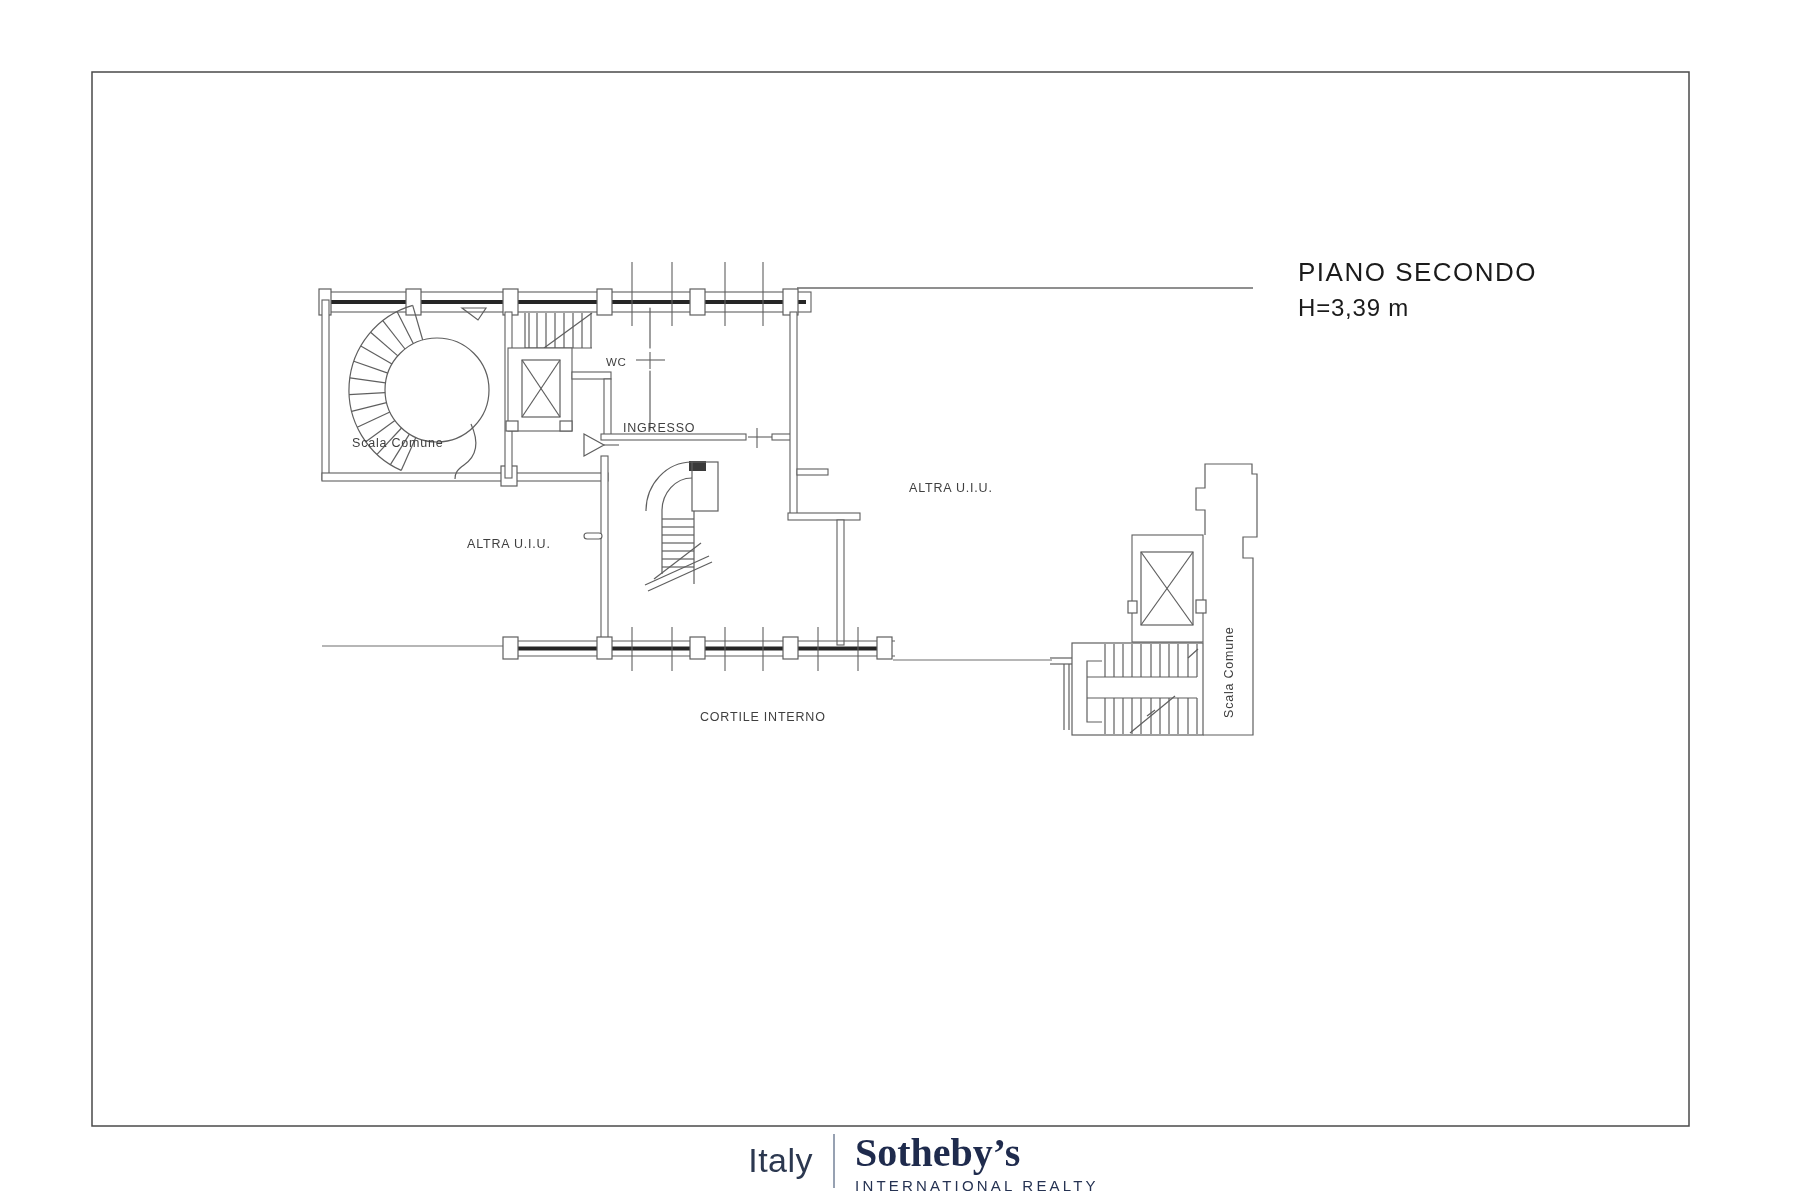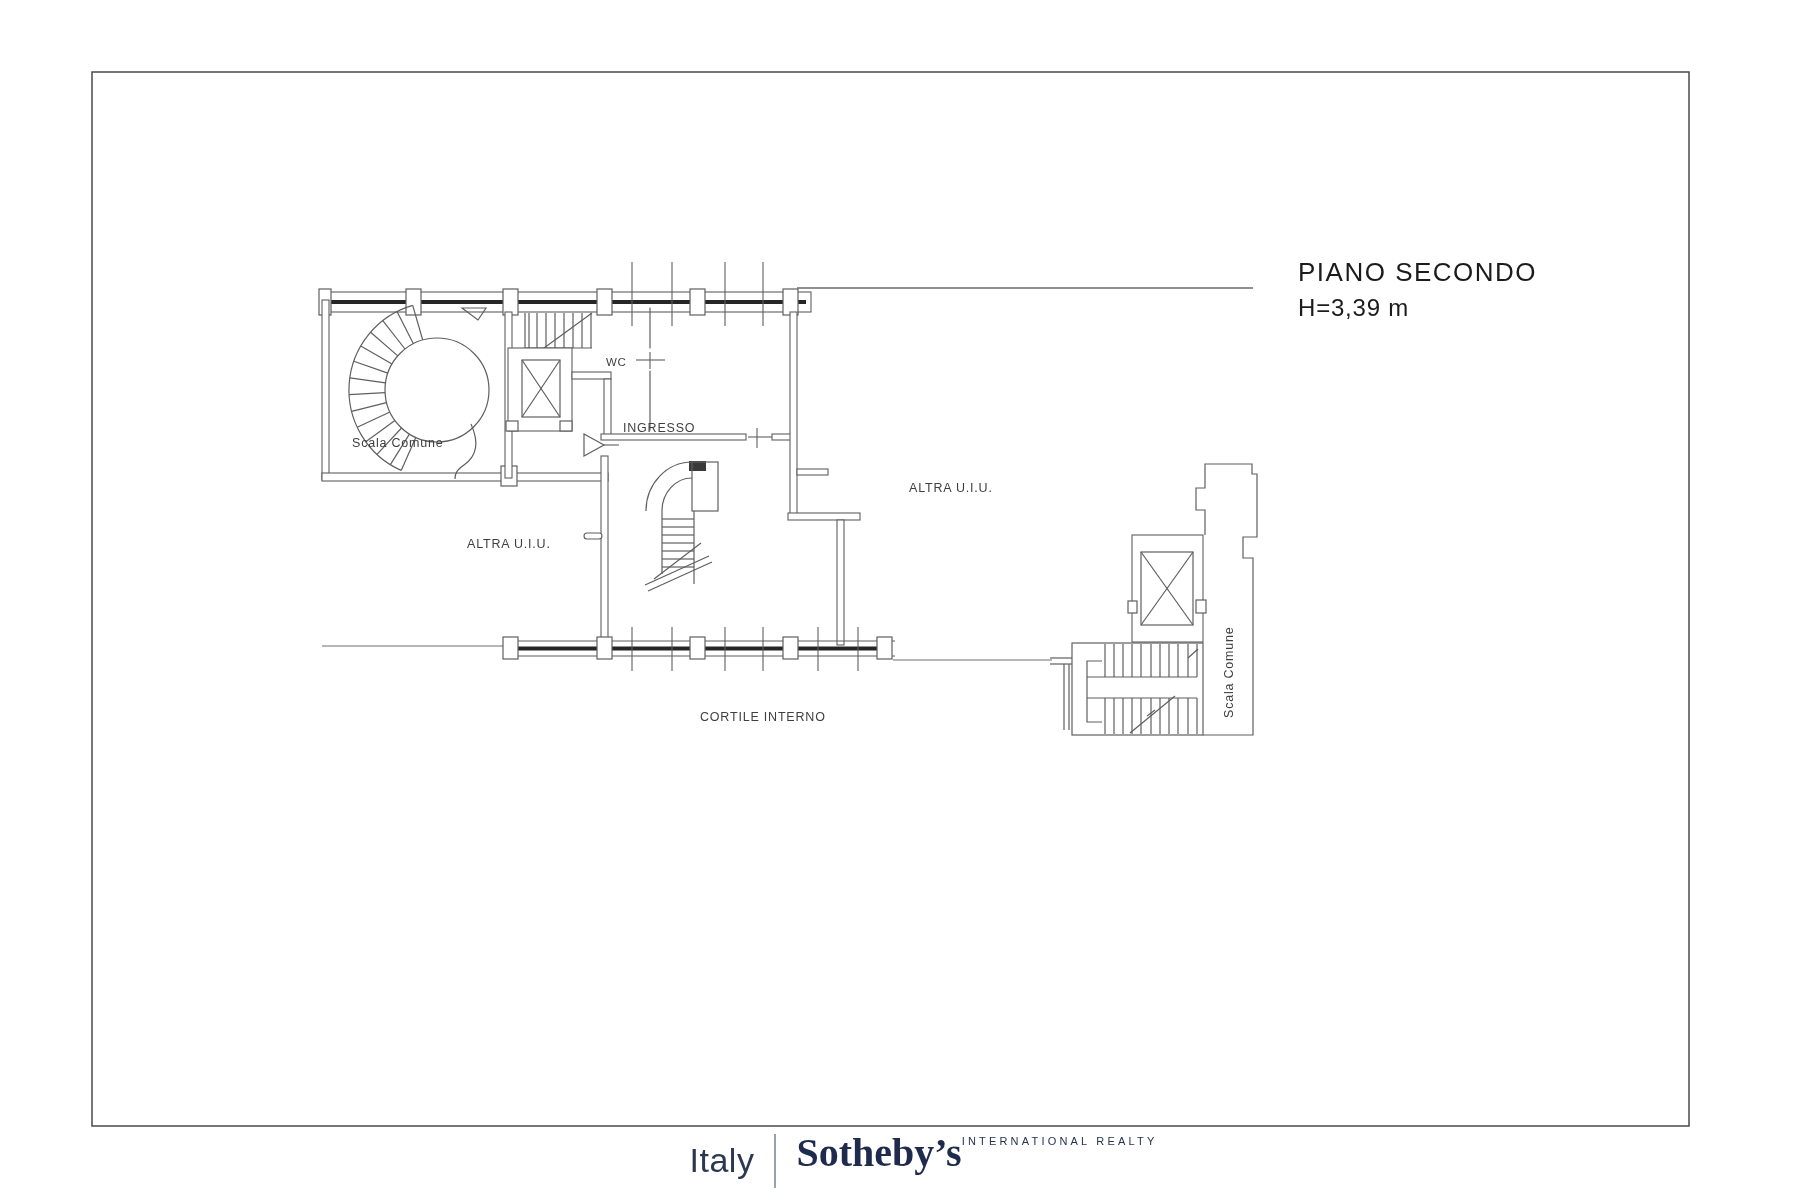--- a/index.html
+++ b/index.html
@@ -32,27 +32,27 @@
 
   
   .footer{
     position:absolute;top:1131px;left:0;right:0;
     display:flex;justify-content:center;align-items:flex-start;gap:20px;margin-left:47px;
   }
   .footer .region{
     font-size:34px;color:#2c3850;line-height:1;margin-top:12px;letter-spacing:0.5px;
   }
   .footer .divider{width:2px;height:54px;background:#97a1b2;margin-top:3px;}
-  .brand-block{display:flex;flex-direction:row;align-items:flex-start;}
+  .brand-block{display:flex;flex-direction:column;align-items:flex-start;}
   .brand{
     font-family:"Liberation Serif", serif;font-weight:bold;
     font-size:40px;line-height:1;color:#1f2b4d;margin-top:2px;
   }
   .brand-sub{
-    font-size:11px;letter-spacing:3.2px;color:#253252;margin-top:4px;
+    font-size:15px;letter-spacing:3.2px;color:#253252;margin-top:4px;
   }
 </style>
 </head>
 <body>
 
 <div class="sheet">
 <svg width="1800" height="1200" viewBox="0 0 1800 1200" class="plan">
 
   <rect class="frame" x="92" y="72" width="1597" height="1054"></rect>
 

